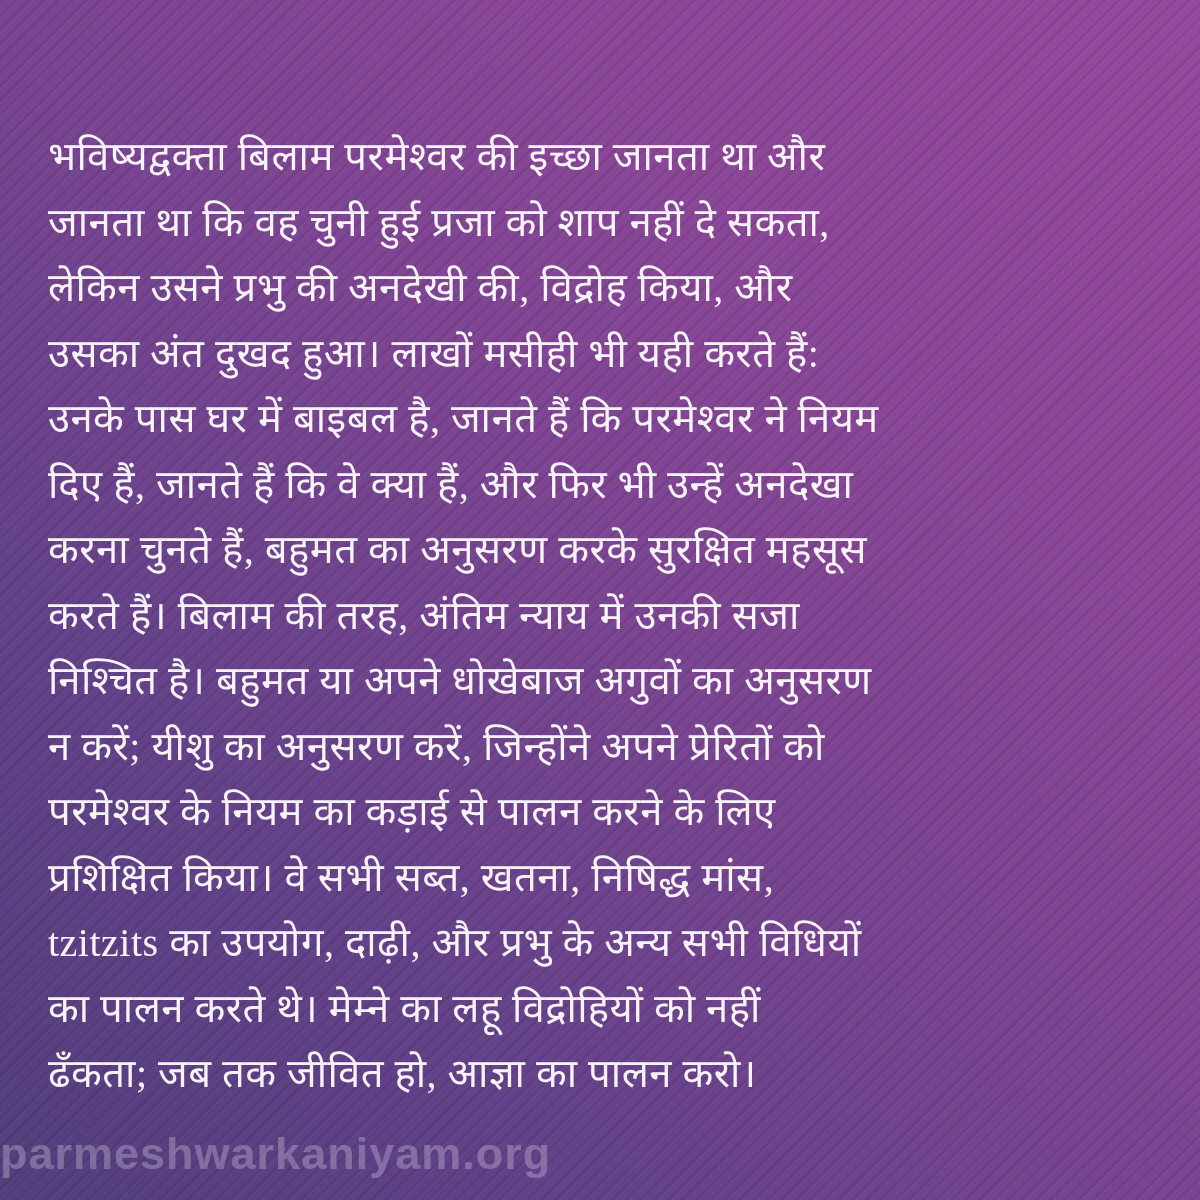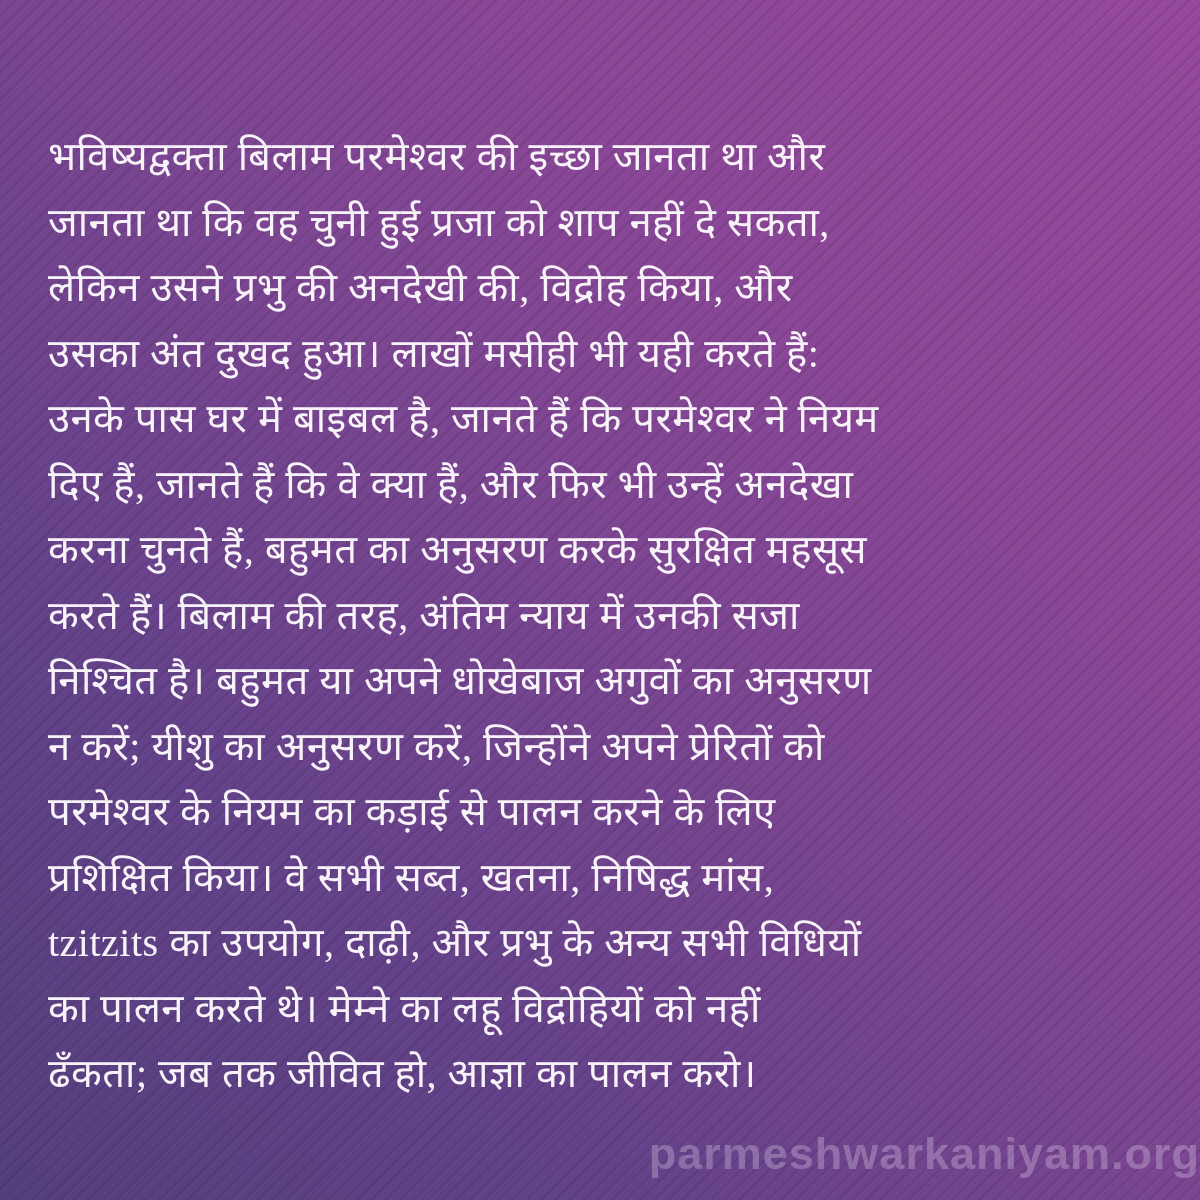--- a/index.html
+++ b/index.html
@@ -44,21 +44,21 @@
     white-space: pre-line;
     letter-spacing: 0.5px;
     text-align: left;
     margin-top: 36px;
   }
   .watermark {
     position: absolute;
     left: 0;
     right: 0;
     bottom: 20px;
-    text-align: right;
+    text-align: left;
     font-family: "Liberation Sans", "DejaVu Sans", sans-serif;
     font-weight: bold;
     font-size: 45px;
     letter-spacing: 1px;
     color: rgba(243, 238, 250, 0.27);
   }
 </style>
 </head>
 <body>
 

